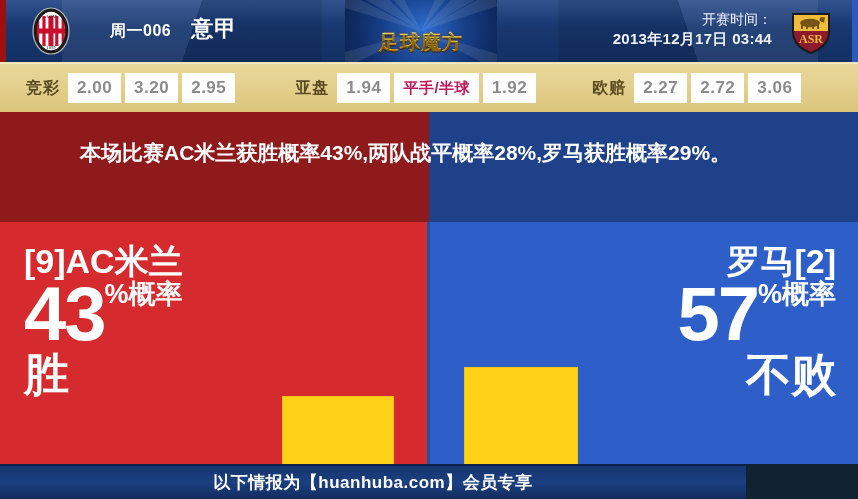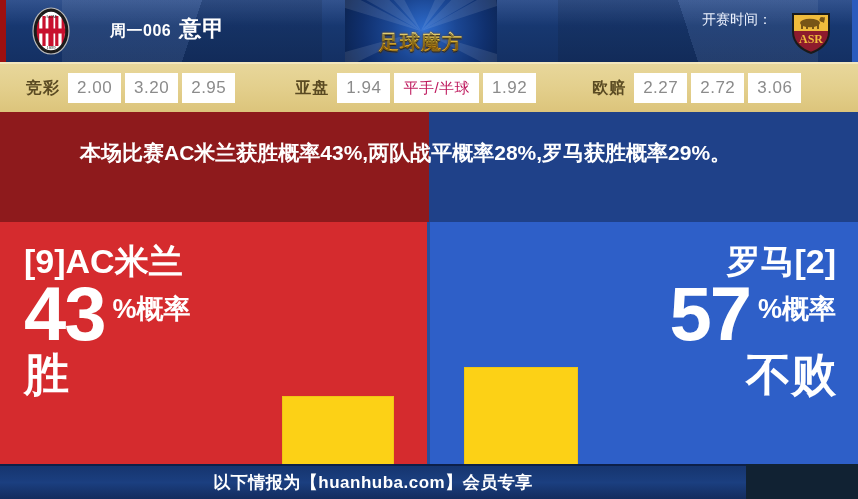--- a/index.html
+++ b/index.html
@@ -40,21 +40,21 @@
     background:linear-gradient(to bottom, rgba(255,255,255,0.10), rgba(255,255,255,0));
     pointer-events:none;
   }
 
   .crest-left  { position:absolute; left:26px; top:6px;  width:50px; height:50px; }
   .crest-right { position:absolute; right:22px; top:6px; width:50px; height:50px; }
 
   .match-label {
     position:absolute; left:110px; top:14px;
     color:#fff; white-space:nowrap;
-    display:flex; align-items:baseline; gap:8px;
+    display:flex; align-items:baseline; gap:20px;
   }
   .match-round { font-size:16px; font-weight:bold; letter-spacing:.5px; }
   .match-league { font-size:22px; font-weight:bold; letter-spacing:1px; }
 
   .logo-box {
     position:absolute; left:345px; top:0; width:152px; height:62px;
     overflow:hidden;
     background:
       radial-gradient(circle at 52% 48%, #2f6ed0 0%, #1b4794 38%, #10306e 72%, #0b2350 100%);
   }
@@ -85,21 +85,21 @@
     border-top:2px solid #f2e6bd;
     display:flex; align-items:center;
   }
   .odds-group { display:flex; align-items:center;text-align:center; }
   .odds-label {
     font-size:16px; font-weight:bold; color:#5a4a22;
     padding:0 8px; letter-spacing:1px;
   }
   .odds-cell {
     background:#fff; color:#8b8b8b;
-    font-size:17px; font-weight:normal;
+    font-size:17px; font-weight:bold;
     height:30px; min-width:52px;
     display:flex; align-items:center; justify-content:center;
     margin-right:4px; padding:0 9px;
     letter-spacing:.5px;
   }
   .odds-cell.wide { min-width:82px; font-size:15px; color:#be185d; }
   .odds-sp-a { width:48px; }
   .odds-sp-b { width:44px; }
   .odds-pad { width:18px; }
 
@@ -129,21 +129,21 @@
   .bar-r { left:464px; width:114px; height:220px; }
 
   .teamblock { position:absolute; color:#fff; }
   .teamblock.left  { left:24px;  top:22px; text-align:left; }
   .teamblock.right { right:22px; top:22px; text-align:right; }
 
   .team-name {
     font-size:34px; font-weight:bold; line-height:1.02;
     letter-spacing:0px; white-space:nowrap;
   }
-  .pct-row { display:flex; align-items:center; line-height:1; margin-top:2px;gap:8px; }
+  .pct-row { display:flex; align-items:flex-start; line-height:1; margin-top:2px; }
   .teamblock.right .pct-row { justify-content:flex-end; }
   .pct-num { font-size:76px; font-weight:bold; letter-spacing:-2px; line-height:.88; }
   .pct-unit { font-size:27px; font-weight:bold; padding-bottom:9px; letter-spacing:0px; }
   .outcome { font-size:45px; font-weight:bold; line-height:1.0; margin-top:4px; }
 
   
   .footer {
     position:absolute; left:0; top:464px; width:746px; height:35px;
     background:linear-gradient(to bottom,#16356f 0%,#1b3f80 50%,#132c5e 100%);
     display:flex; align-items:center; justify-content:center;
@@ -203,20 +203,21 @@
           <polygon points="76,31 0,52 0,68"></polygon>
           <polygon points="76,31 96,-14 108,-10"></polygon>
           <polygon points="76,31 52,-14 40,-10"></polygon>
         </g>
       </svg>
       <div class="logo-text">足球魔方</div>
     </div>
 
     <div class="kickoff">
       <div class="k1">开赛时间：</div>
+      <div class="k2">2013年12月17日 03:44</div>
     </div>
 
     <svg class="crest-right" viewBox="0 0 50 50">
       <path d="M6 7 H44 V26 C44 38 34 45 25 48 C16 45 6 38 6 26 Z" fill="#1a1a1a"></path>
       <path d="M8 9 H42 V26 C42 36.5 33 43 25 45.8 C17 43 8 36.5 8 26 Z" fill="#8e1b2d"></path>
       <path d="M8 9 H42 V25 H8 Z" fill="#f0bc3c"></path>
       <g fill="#6b4a12" opacity=".9">
         <ellipse cx="24" cy="17" rx="10" ry="4.2"></ellipse>
         <rect x="15" y="18" width="2" height="5"></rect>
         <rect x="20" y="18.5" width="2" height="4.5"></rect>

